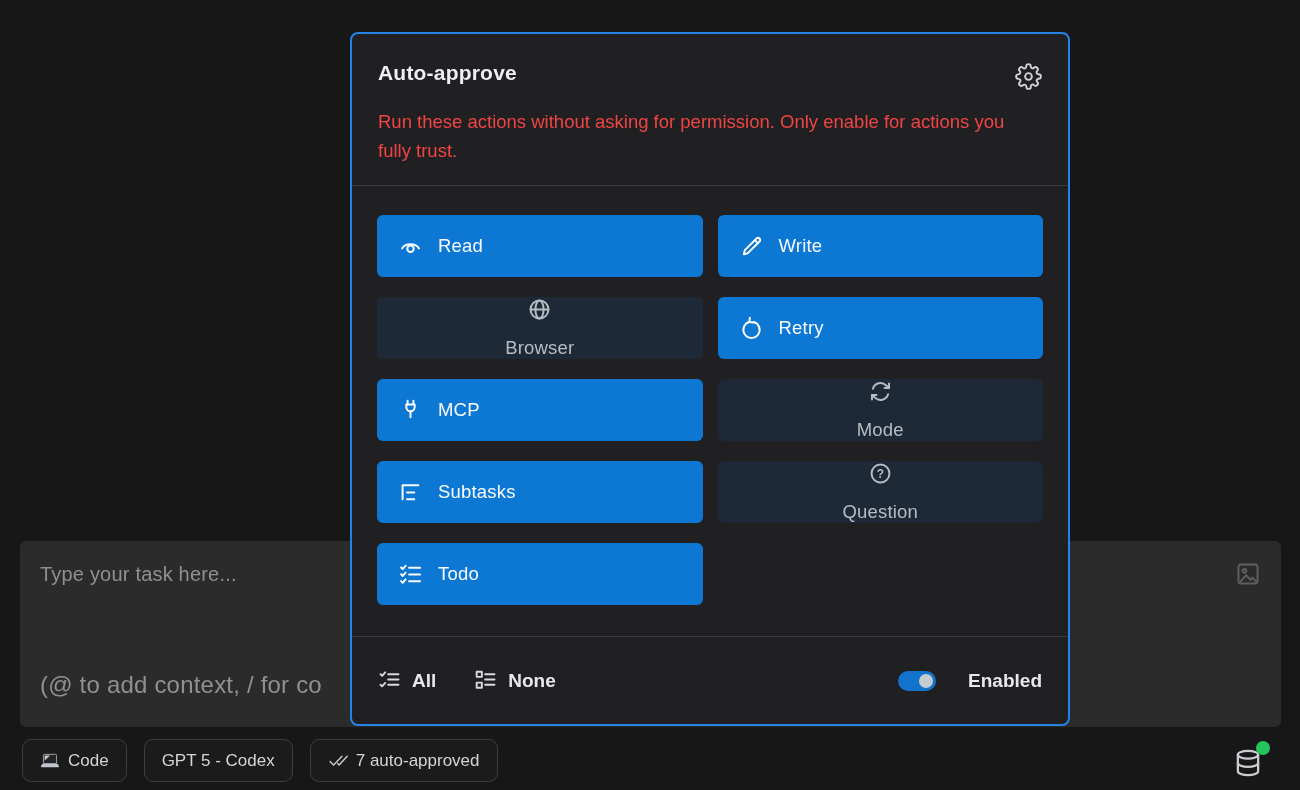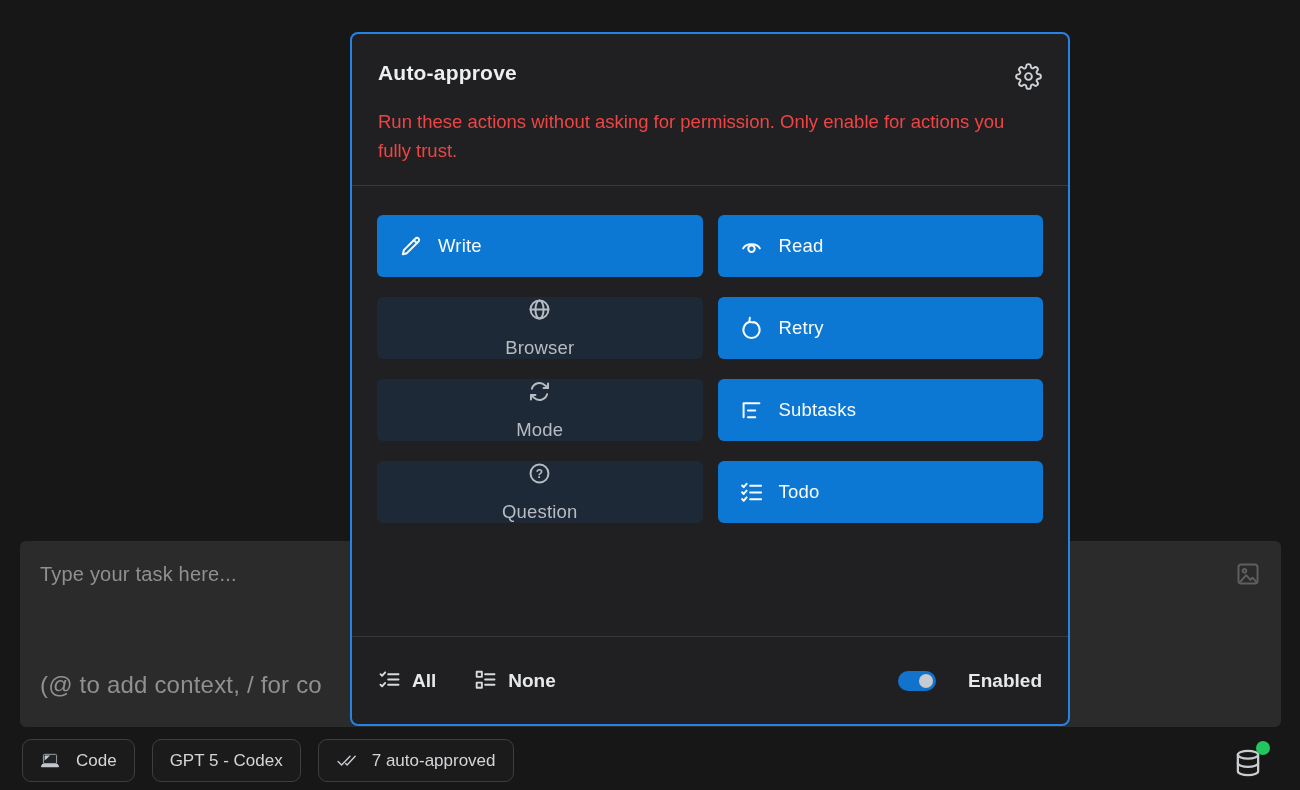--- a/index.html
+++ b/index.html
@@ -27,21 +27,21 @@
   }
   .composer .img-btn {
     position: absolute; right: 20px; top: 20px; width: 26px; height: 26px;
     color: #5d5f61; cursor: pointer;
   }
 
   
   .statusbar { position: absolute; left: 0; bottom: 0; width: 100%; height: 56px; }
   .chips { position: absolute; left: 22px; bottom: 8px; display: flex; gap: 17px; }
   .chip {
-    height: 43px; display: flex; align-items: center; gap: 16px;
+    height: 43px; display: flex; align-items: center; gap: 8px;
     padding: 0 17px; border: 1px solid #3e3e40; border-radius: 9px;
     background: #1b1b1c; color: #d3d5d7; font-size: 17px; cursor: pointer;
     white-space: nowrap;
   }
   .chip .chip-icon { width: 20px; height: 20px; color: #c9ccd0; }
   .db-wrap { position: absolute; right: 34px; bottom: 11px; width: 34px; height: 36px; color: #c9ccd0; cursor: pointer; }
   .db-wrap .db-icon { width: 32px; height: 32px; margin-top: 4px; }
   .db-dot { position: absolute; right: -4px; top: -2px; width: 14px; height: 14px; border-radius: 50%; }
 
   
@@ -151,53 +151,63 @@
       </div>
     </div>
     <div class="modal-desc">Run these actions without asking for permission. Only enable for actions you fully trust.</div>
   </div>
   <div class="divider"></div>
 
   <div class="actions-grid" id="actions-grid">
       <button class="action-btn on">
         <span class="icon">
           <svg viewBox="0 0 24 24" fill="none" stroke="currentColor" stroke-width="1.9" stroke-linecap="round" stroke-linejoin="round" width="25" height="25">
+            <path d="M4 13.8c2.4-5.3 13.6-5.3 16 0"></path>
+            <circle cx="12" cy="14.2" r="3.1"></circle>
+          </svg>
+        </span>
+        <span>Read</span>
+      </button>
+      <button class="action-btn on">
+        <span class="icon">
+          <svg viewBox="0 0 24 24" fill="none" stroke="currentColor" stroke-width="1.9" stroke-linecap="round" stroke-linejoin="round" width="25" height="25">
             <path d="M4.6 19.4l1-3.9L16.8 4.3a2 2 0 0 1 2.9 2.9L8.5 18.4l-3.9 1z"></path>
             <path d="M15.2 5.9l2.9 2.9"></path>
           </svg>
         </span>
         <span>Write</span>
-      </button>
-      <button class="action-btn on">
-        <span class="icon">
-          <svg viewBox="0 0 24 24" fill="none" stroke="currentColor" stroke-width="1.9" stroke-linecap="round" stroke-linejoin="round" width="25" height="25">
-            <path d="M4 13.8c2.4-5.3 13.6-5.3 16 0"></path>
-            <circle cx="12" cy="14.2" r="3.1"></circle>
-          </svg>
-        </span>
-        <span>Read</span>
       </button>
       <button class="action-btn off">
         <span class="icon">
           <svg viewBox="0 0 24 24" fill="none" stroke="currentColor" stroke-width="1.9" stroke-linecap="round" stroke-linejoin="round" width="25" height="25">
             <circle cx="12" cy="12" r="8.6"></circle>
             <ellipse cx="12" cy="12" rx="3.9" ry="8.6"></ellipse>
             <path d="M3.4 12h17.2"></path>
           </svg>
         </span>
         <span>Browser</span>
       </button>
       <button class="action-btn on">
         <span class="icon">
           <svg viewBox="0 0 24 24" fill="none" stroke="currentColor" stroke-width="1.9" stroke-linecap="round" stroke-linejoin="round" width="25" height="25">
             <path d="M9.9 5.75A7.8 7.8 0 1 0 14.1 5.75"></path>
             <path d="M10.4 1.7L9.9 5.85l4.2.45"></path>
           </svg>
         </span>
         <span>Retry</span>
+      </button>
+      <button class="action-btn on">
+        <span class="icon">
+          <svg viewBox="0 0 24 24" fill="none" stroke="currentColor" stroke-width="1.9" stroke-linecap="round" stroke-linejoin="round" width="25" height="25">
+            <path d="M9.2 2.6v3.4M14.8 2.6v3.4"></path>
+            <path d="M8 6.2h8v2.5a4 4 0 0 1-8 0z"></path>
+            <path d="M12 13v5.4"></path>
+          </svg>
+        </span>
+        <span>MCP</span>
       </button>
       <button class="action-btn off">
         <span class="icon">
           <svg viewBox="0 0 24 24" fill="none" stroke="currentColor" stroke-width="1.9" stroke-linecap="round" stroke-linejoin="round" width="25" height="25">
             <path d="M20.2 4.4v4.3h-4.3"></path>
             <path d="M3.8 19.6v-4.3h4.3"></path>
             <path d="M4.7 9.3a7.6 7.6 0 0 1 12.6-3.2l2.9 2.6M3.8 15.3l2.9 2.6a7.6 7.6 0 0 0 12.6-3.2"></path>
           </svg>
         </span>
         <span>Mode</span>

